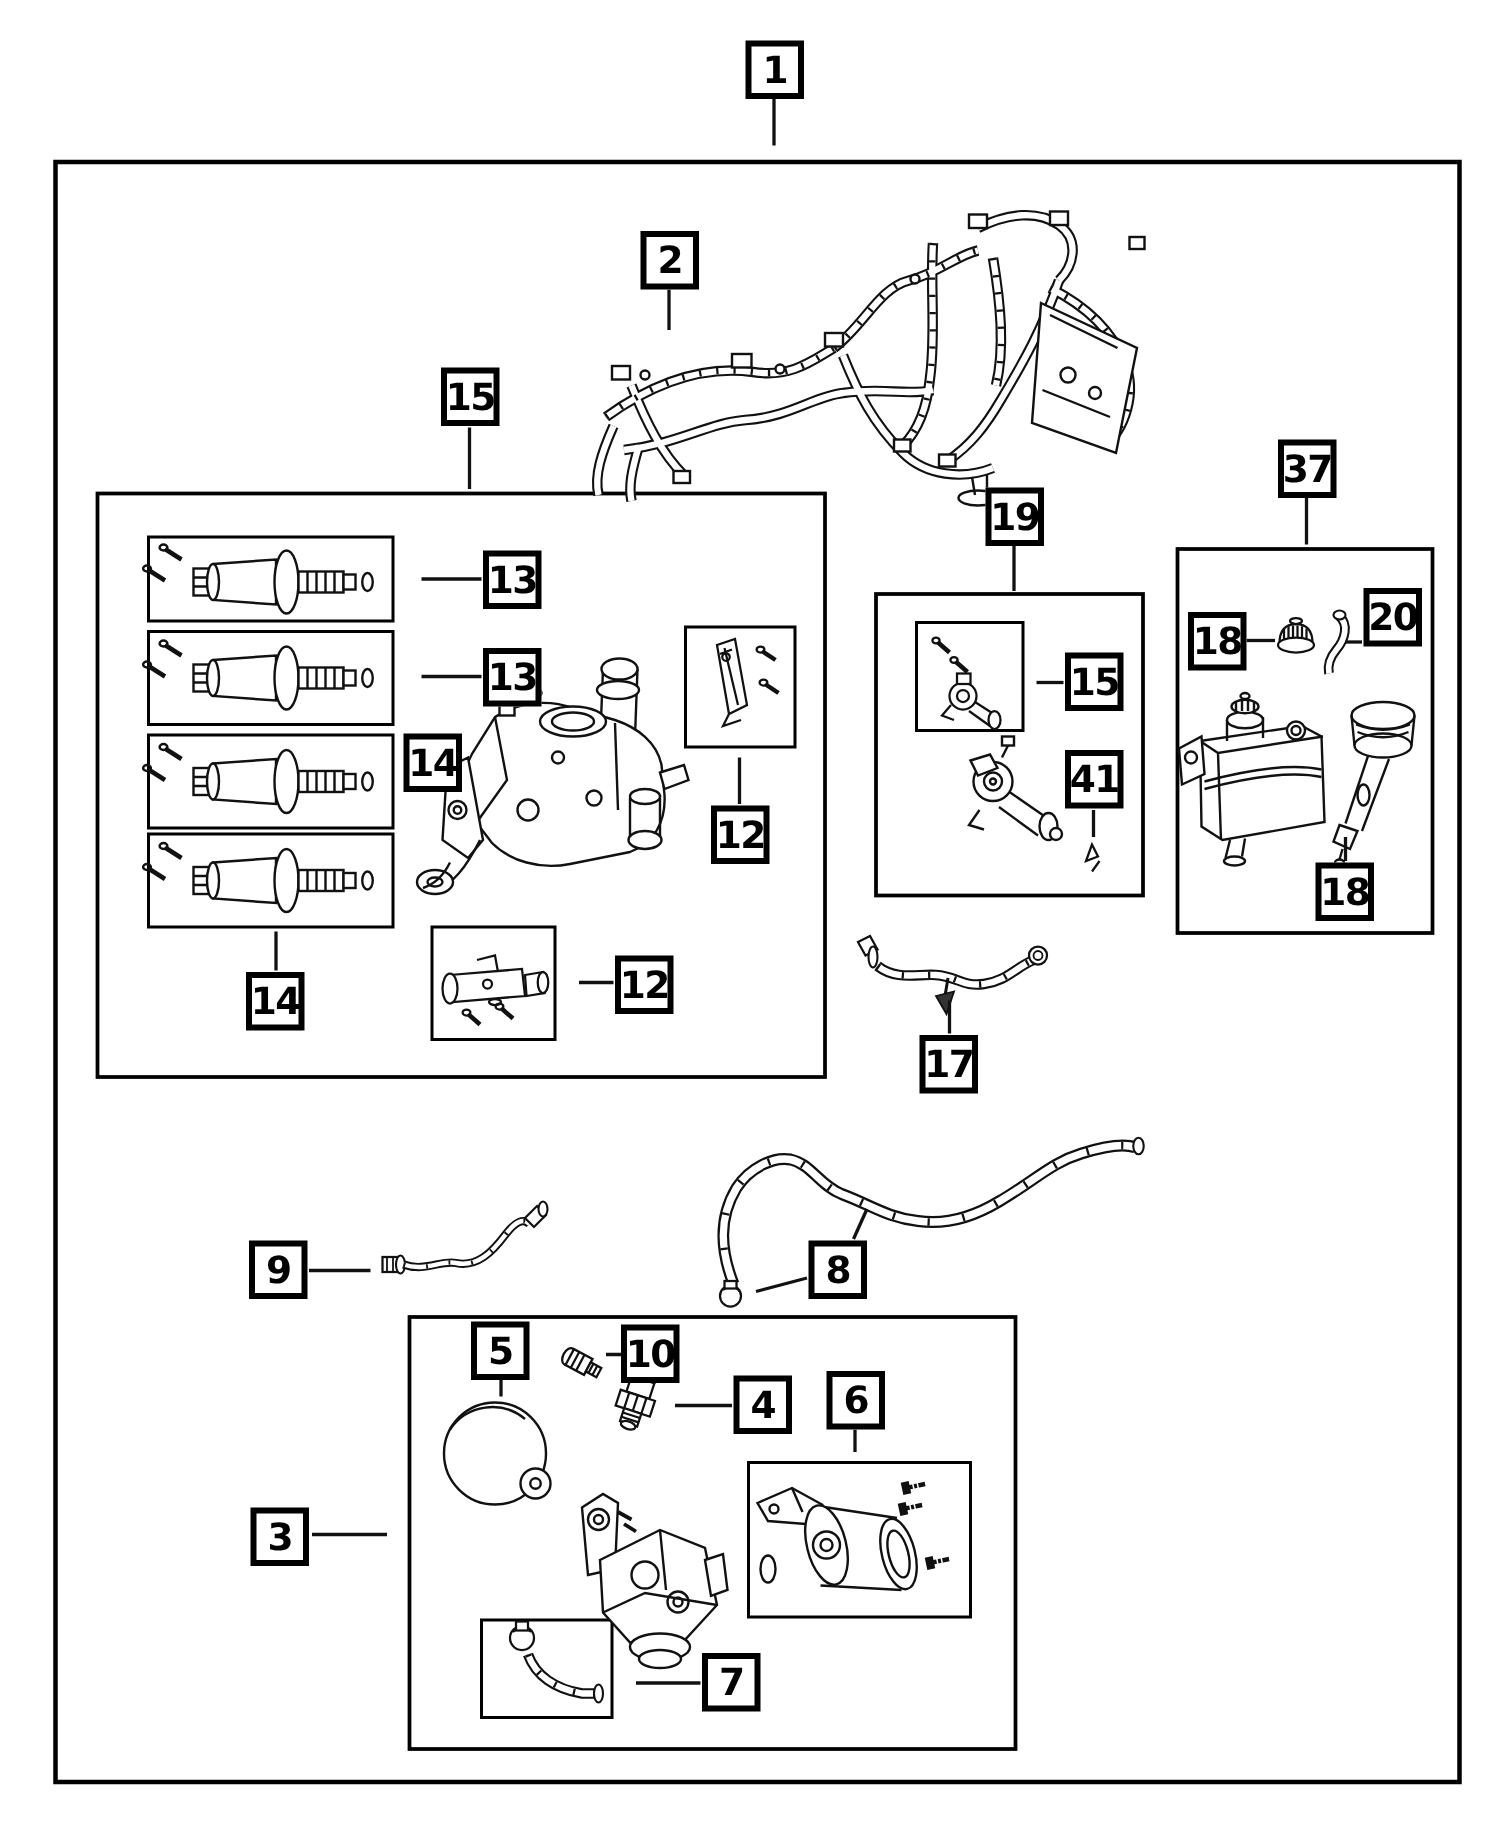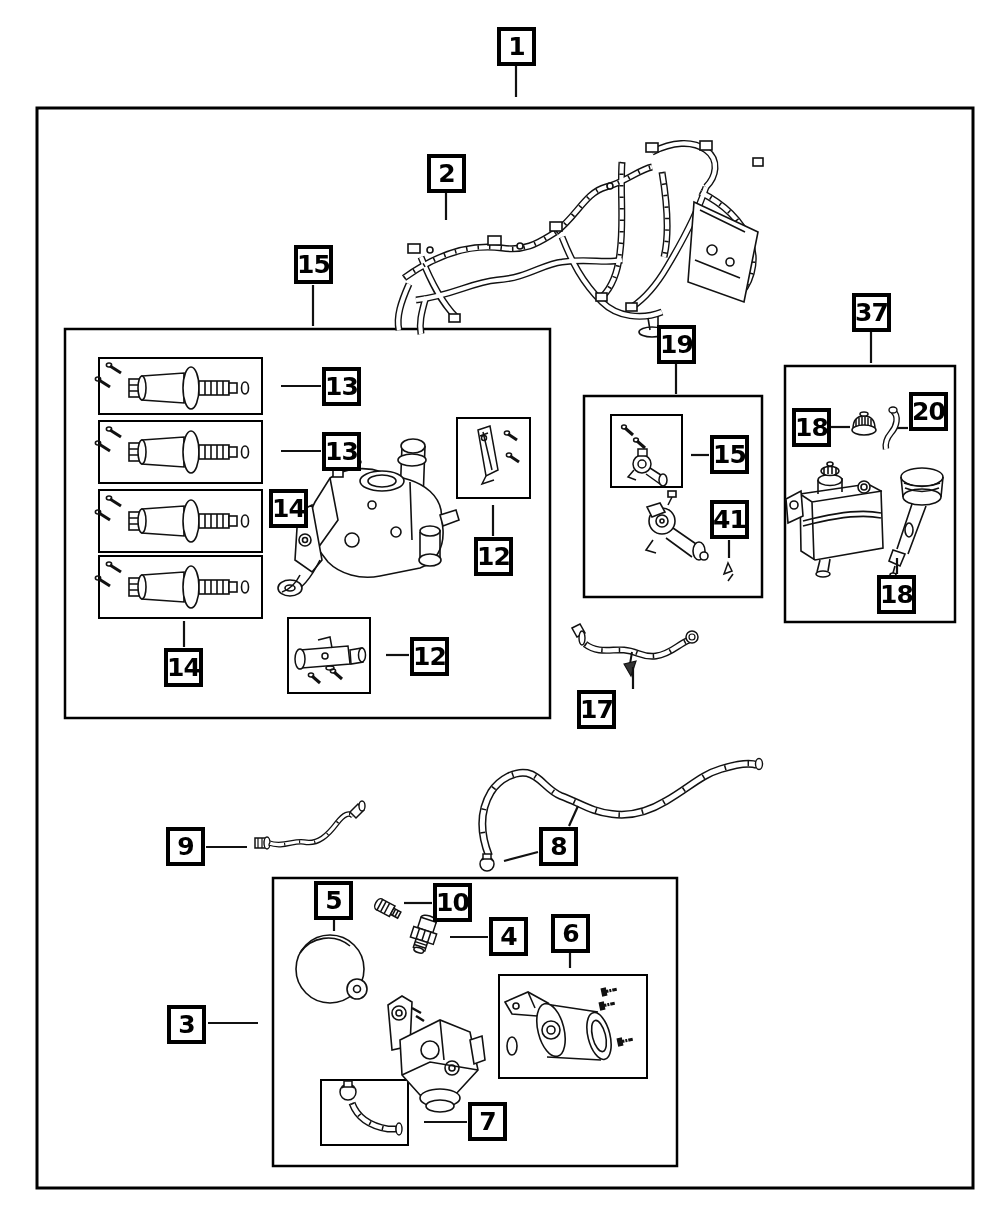--- a/index.html
+++ b/index.html
@@ -395,23 +395,23 @@
 <div class="callout" style="left:164px;top:648px">14</div>
 <div class="callout" style="left:474px;top:537px">12</div>
 <div class="callout" style="left:410px;top:637px">12</div>
 <div class="callout" style="left:657px;top:325px">19</div>
 <div class="callout" style="left:710px;top:435px">15</div>
 <div class="callout" style="left:710px;top:500px">41</div>
 <div class="callout" style="left:852px;top:293px">37</div>
 <div class="callout" style="left:792px;top:408px">18</div>
 <div class="callout" style="left:909px;top:392px">20</div>
 <div class="callout" style="left:877px;top:575px">18</div>
-<div class="callout" style="left:577px;top:690px">17</div>
+<div class="callout" style="left:613px;top:690px">17</div>
 <div class="callout" style="left:166px;top:827px">9</div>
 <div class="callout" style="left:539px;top:827px">8</div>
 <div class="callout" style="left:167px;top:1005px">3</div>
 <div class="callout" style="left:314px;top:881px">5</div>
-<div class="callout" style="left:433px;top:883px">10</div>
+<div class="callout" style="left:414px;top:883px">10</div>
 <div class="callout" style="left:489px;top:917px">4</div>
 <div class="callout" style="left:551px;top:914px">6</div>
 <div class="callout" style="left:468px;top:1102px">7</div>
 
 </div>
 
 </body></html>

